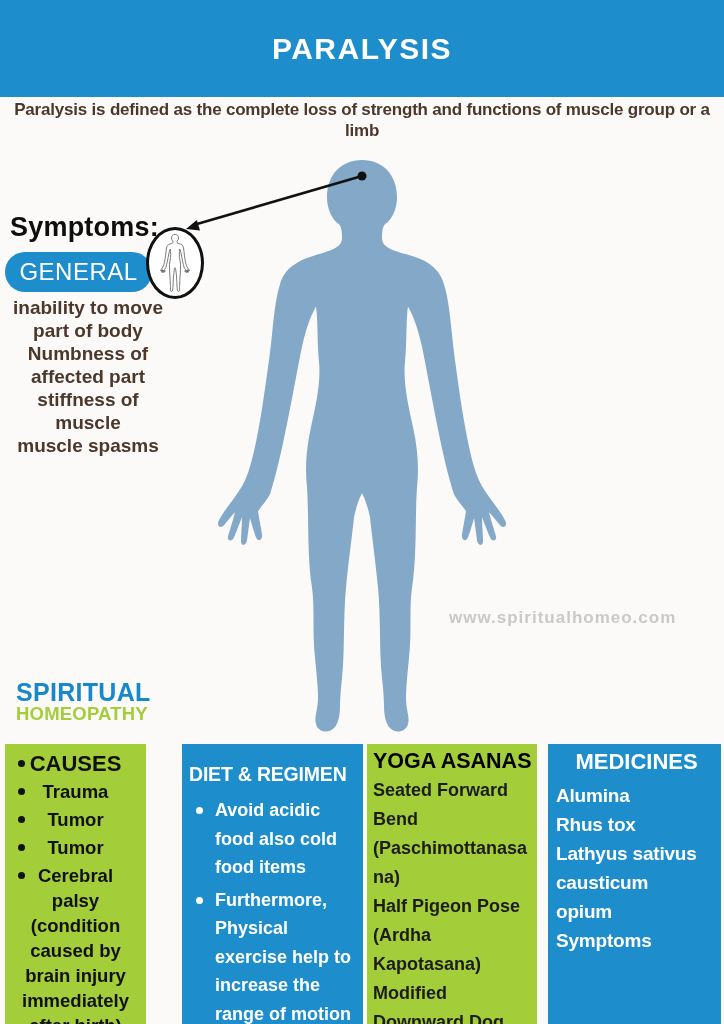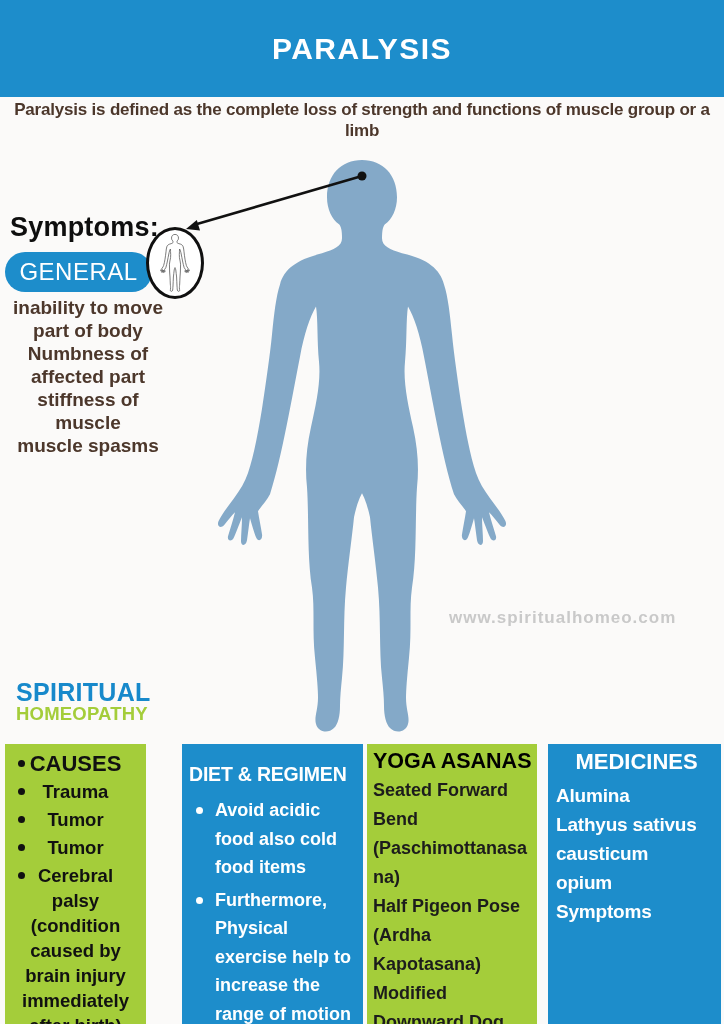--- a/index.html
+++ b/index.html
@@ -187,20 +187,21 @@
         <div class="yoga-item">Seated Forward Bend (Paschimottanasana)</div>
         <div class="yoga-item">Half Pigeon Pose (Ardha Kapotasana)</div>
         <div class="yoga-item">Modified Downward Dog (Adho Mukha</div>
       </div>
   </section>
 
   <section class="col col-med">
     <div class="med-header">MEDICINES</div>
     <div>
         <div class="med-item">Alumina</div>
+        <div class="med-item">Rhus tox</div>
         <div class="med-item">Lathyus sativus</div>
         <div class="med-item">causticum</div>
         <div class="med-item">opium</div>
         <div class="med-item">Symptoms</div>
       </div>
   </section>
 
 </div>
 
 </body></html>

